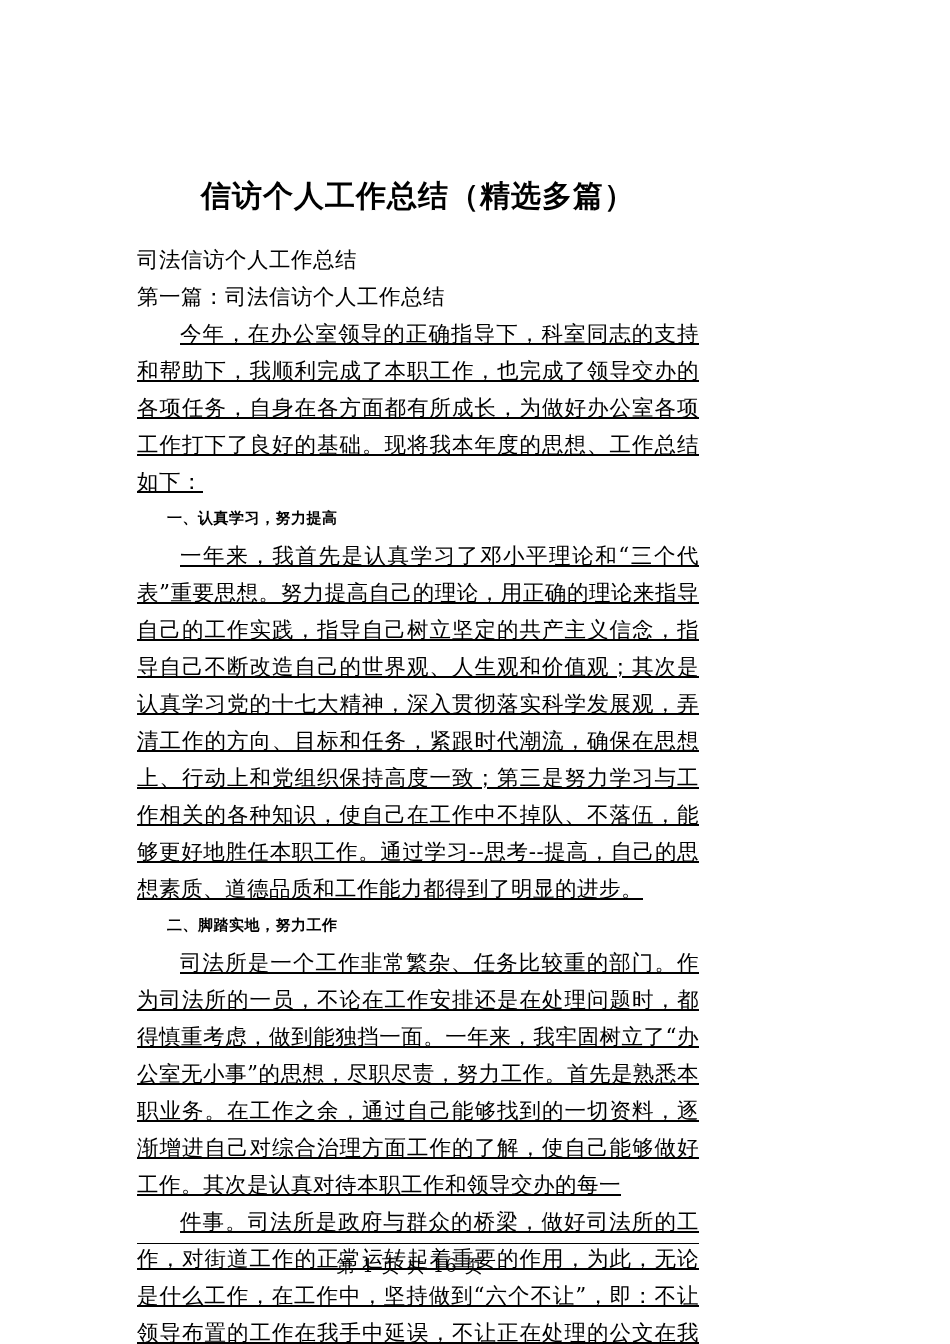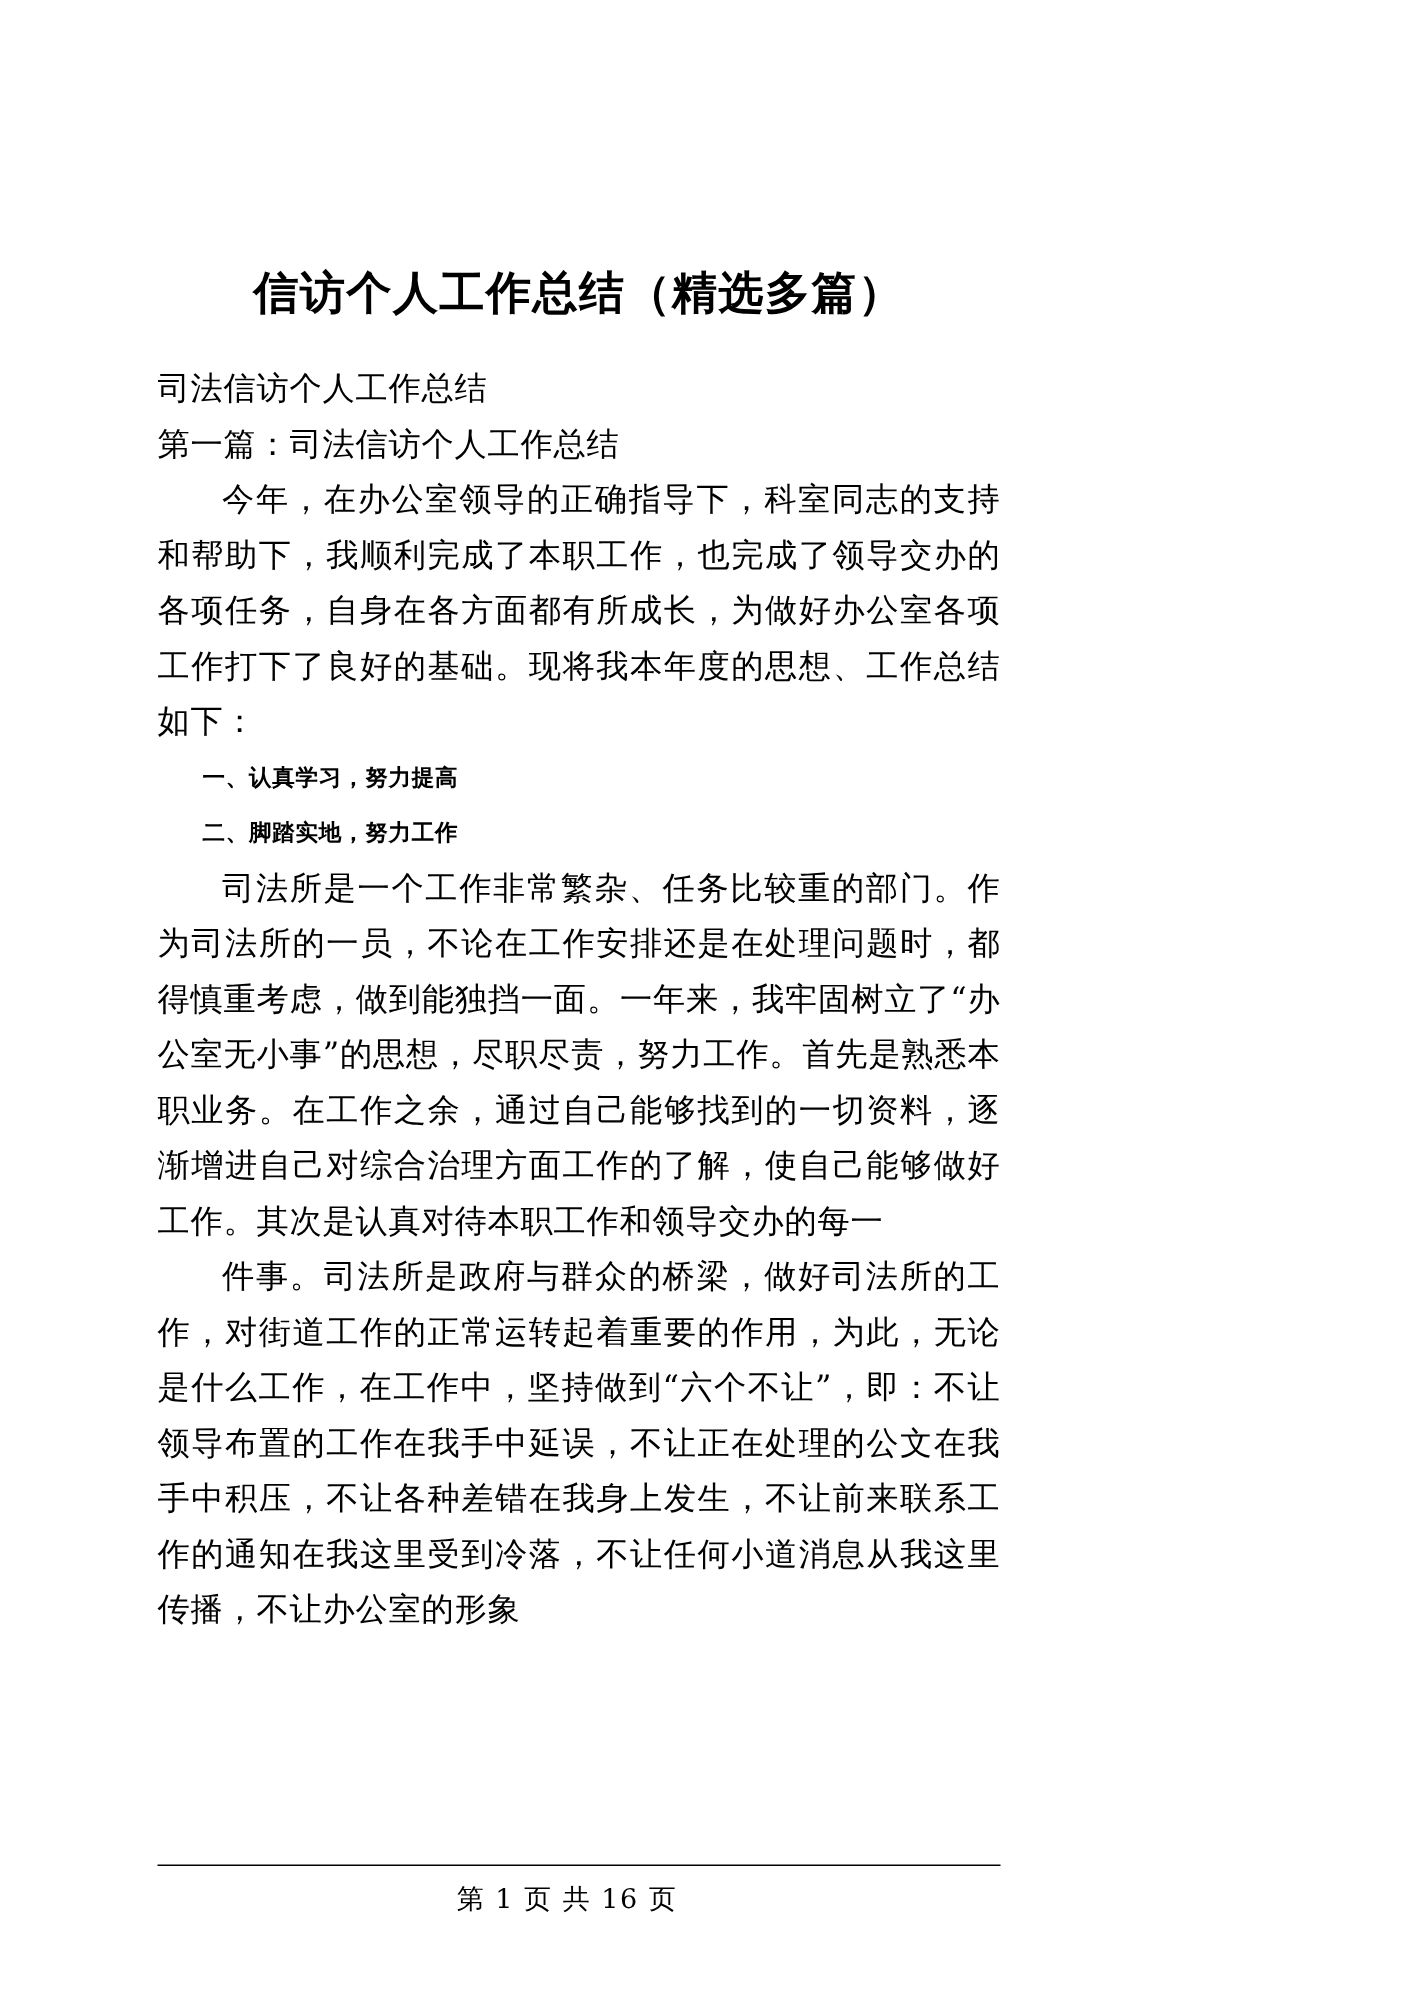--- a/index.html
+++ b/index.html
@@ -14,20 +14,21 @@
     color: #000000;
     position: relative;
     overflow: hidden;
   }
   .page {
     width: 772px;
     height: 1344px;
     box-sizing: border-box;
     padding: 175px 105px 16px 105px;
     position: relative;
+    margin-left: 32px;
   }
   .doc-title {
     font-family: "DejaVu Sans", "Liberation Sans", sans-serif;
     font-size: 30px;
     font-weight: bold;
     text-align: center;
     letter-spacing: 1px;
     margin: 0 0 24px 0;
     line-height: 1.4;
   }
@@ -35,20 +36,21 @@
     font-family: "DejaVu Serif", "Liberation Serif", serif;
     font-size: 21.5px;
     line-height: 37px;
     margin: 0;
     text-align: justify;
     text-justify: inter-ideograph;
     letter-spacing: 0.5px;
   }
   .indent {
     text-indent: 2em;
+    text-decoration: underline;
   }
   .heading {
     font-family: "DejaVu Sans", "Liberation Sans", sans-serif;
     font-weight: bold;
     font-size: 15px;
     line-height: 37px;
     text-indent: 2em;
     margin: 0;
     letter-spacing: 0.5px;
   }
@@ -78,20 +80,21 @@
 
 <div class="page">
 
   <h1 class="doc-title">信访个人工作总结（精选多篇）</h1>
 
   <p class="para">司法信访个人工作总结</p>
   <p class="para">第一篇：司法信访个人工作总结</p>
   <p class="para indent">今年，在办公室领导的正确指导下，科室同志的支持和帮助下，我顺利完成了本职工作，也完成了领导交办的各项任务，自身在各方面都有所成长，为做好办公室各项工作打下了良好的基础。现将我本年度的思想、工作总结如下：</p>
 
   <p class="heading">一、认真学习，努力提高</p>
+  <p class="para indent">一年来，我首先是认真学习了邓小平理论和“三个代表”重要思想。努力提高自己的理论，用正确的理论来指导自己的工作实践，指导自己树立坚定的共产主义信念，指导自己不断改造自己的世界观、人生观和价值观；其次是认真学习党的十七大精神，深入贯彻落实科学发展观，弄清工作的方向、目标和任务，紧跟时代潮流，确保在思想上、行动上和党组织保持高度一致；第三是努力学习与工作相关的各种知识，使自己在工作中不掉队、不落伍，能够更好地胜任本职工作。通过学习--思考--提高，自己的思想素质、道德品质和工作能力都得到了明显的进步。</p>
 
   <p class="heading">二、脚踏实地，努力工作</p>
   <p class="para indent">司法所是一个工作非常繁杂、任务比较重的部门。作为司法所的一员，不论在工作安排还是在处理问题时，都得慎重考虑，做到能独挡一面。一年来，我牢固树立了“办公室无小事”的思想，尽职尽责，努力工作。首先是熟悉本职业务。在工作之余，通过自己能够找到的一切资料，逐渐增进自己对综合治理方面工作的了解，使自己能够做好工作。其次是认真对待本职工作和领导交办的每一</p>
   <p class="para indent">件事。司法所是政府与群众的桥梁，做好司法所的工作，对街道工作的正常运转起着重要的作用，为此，无论是什么工作，在工作中，坚持做到“六个不让”，即：不让领导布置的工作在我手中延误，不让正在处理的公文在我手中积压，不让各种差错在我身上发生，不让前来联系工作的通知在我这里受到冷落，不让任何小道消息从我这里传播，不让办公室的形象</p>
 
   <div class="footer-rule"></div>
   <div class="footer">
     <span class="footer-text">第 1 页  共 16 页</span>
   </div>
 

